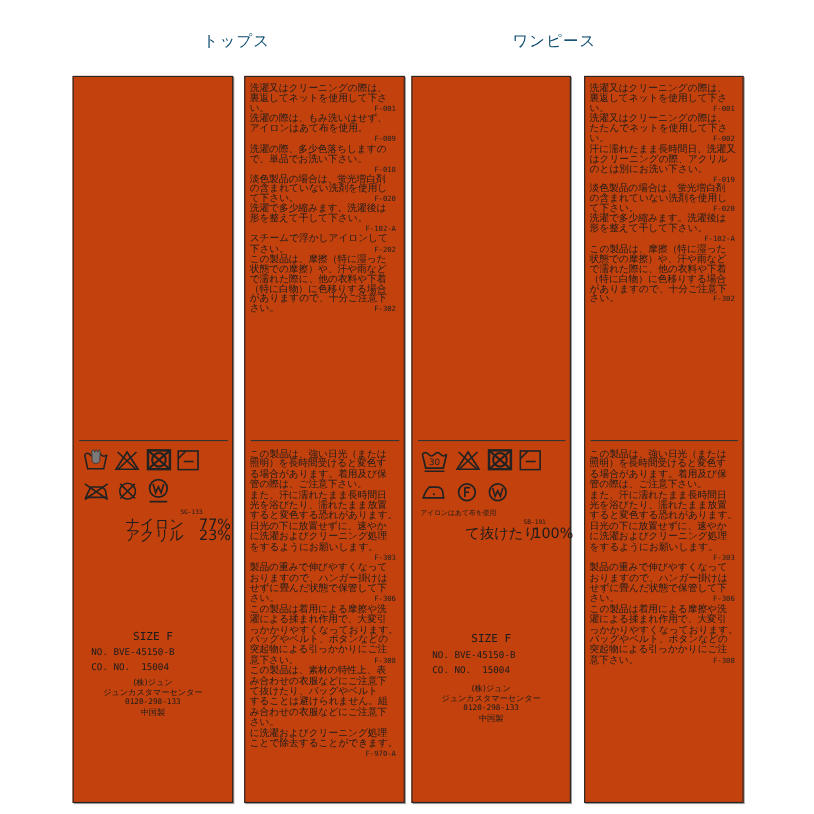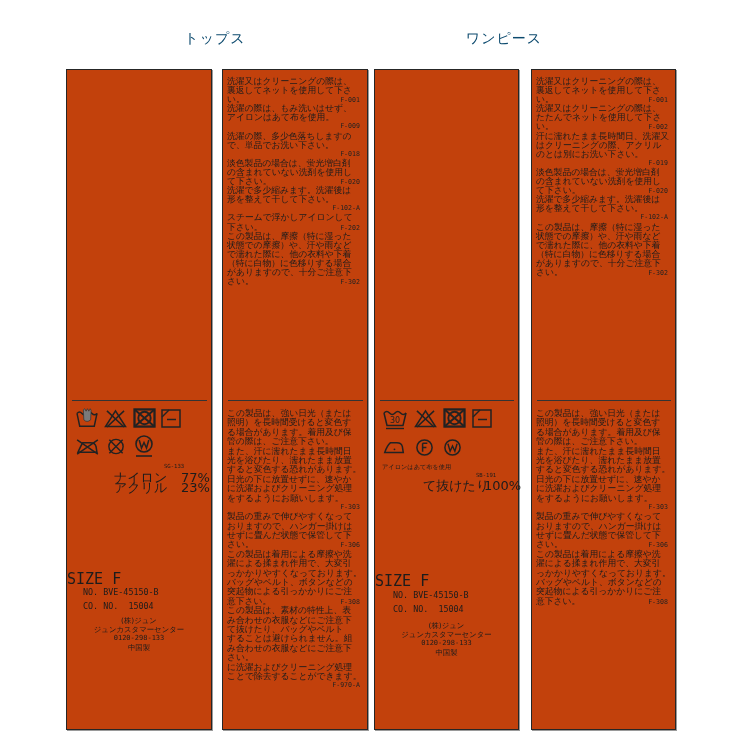--- a/index.html
+++ b/index.html
@@ -37,21 +37,21 @@
 
   .small-code { position:absolute; font-family:"DejaVu Sans Mono", monospace; font-size:5.6px; line-height:7px; white-space:nowrap; }
   .iron-note { position:absolute; font-size:6.2px; line-height:8px; white-space:nowrap; }
   .materials { position:absolute; font-size:13px; }
   .mat-row { display:flex; height:10px; line-height:10px; white-space:nowrap; }
   .mat-name { display:block; }
   .mat-pct { display:block; }
   .p1 .mat-name { width:67px; }
   .p3 .mat-name { width:61px; }
 
-  .size { position:absolute; left:0; right:0; text-align:left; font-family:"DejaVu Sans Mono", monospace; font-size:15px; line-height:11px; white-space:pre; }
+  .size { position:absolute; left:0; right:0; text-align:center; font-family:"DejaVu Sans Mono", monospace; font-size:10px; line-height:11px; white-space:pre; }
   .mono-line { position:absolute; font-family:"DejaVu Sans Mono", monospace; font-size:8.4px; line-height:11px; white-space:pre;text-align:center; }
   .company { position:absolute; left:0; right:0; text-align:center; }
   .company div { font-size:7.4px; line-height:9px; height:9px; white-space:nowrap; }
   .company .phone { font-family:"DejaVu Sans Mono", monospace; font-size:7px; }
 </style>
 </head>
 <body>
 
 <div class="title" style="left:215px;">トップス</div>
 <div class="title" style="left:504px;">ワンピース</div>

